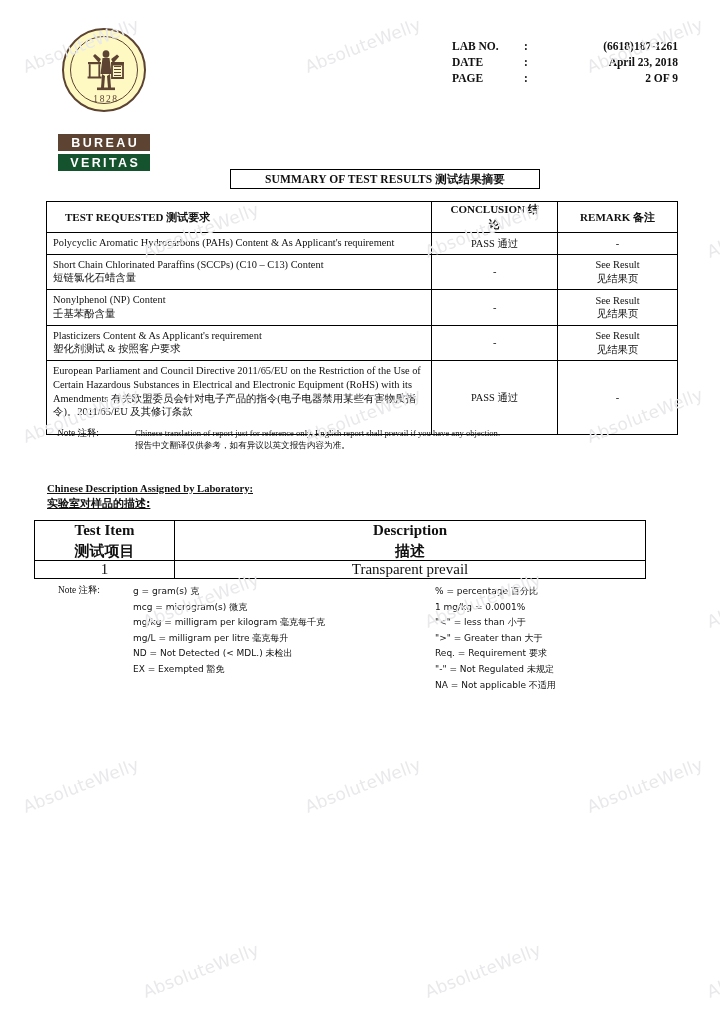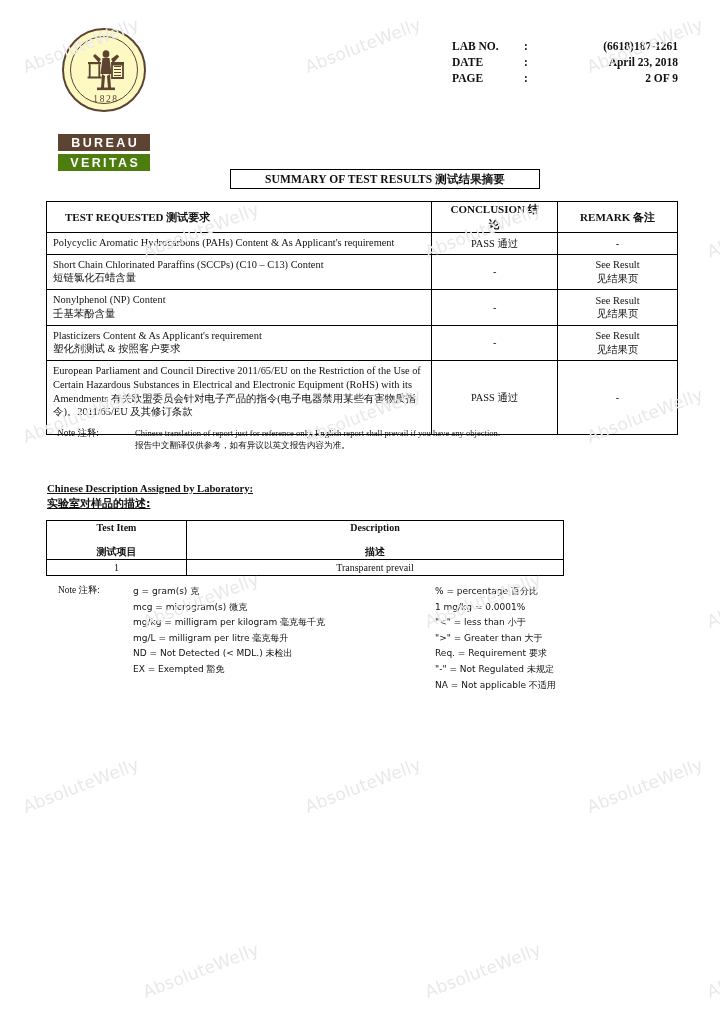--- a/index.html
+++ b/index.html
@@ -75,21 +75,21 @@
     align-items: center;
     justify-content: center;
     color: #ffffff;
     font-family: "Liberation Sans", sans-serif;
     font-weight: 700;
     font-size: 12.5px;
     letter-spacing: 2.4px;
     text-indent: 2.4px;
   }
   .bar-bureau { background: #5c4332; margin-top: 22px; }
-  .bar-veritas { background: #4d7c0f; }
+  .bar-veritas { background: #14532d; }
 
   .header-meta {
     position: absolute;
     left: 452px; top: 40px;
     font-weight: 700;
     font-size: 11.5px;
     font-family: "Liberation Serif", serif;
   }
   .meta-row { display: flex; align-items: baseline; height: 16px; }
   .meta-label { width: 72px; }
@@ -170,36 +170,35 @@
     text-decoration: underline;
     display: inline-block;
   }
   .section-heading .cn {
     font-family: "DejaVu Sans", "Liberation Sans", sans-serif;
     font-size: 11px;
   }
 
   .sample-table {
     position: absolute;
-    left: 46px; top: 520px;
-    width: 518px;
-    font-size: 10px;
+    left: 34px; top: 520px;
+    width: 612px;
+    font-size: 15px;
   }
   .sample-table th, .sample-table td {
     border: 1px solid #000;
     padding: 0;
     text-align: center;
   }
   .sample-table thead th { height: 30px; font-weight: 700; line-height: 1.3; }
   .sample-table tbody td { height: 16px; }
   .st-col1 { width: 140px; }
   .sample-table .cn {
-    font-family: Liberation Mono, monospace;
+    font-family: Liberation Sans, sans-serif;
     display: block;
-    margin-top: 12px;
   }
 
   .legend-block {
     position: absolute;
     left: 58px; top: 584px;
     width: 610px;
     font-size: 9px;
   }
   .legend-label {
     position: absolute; left: 0; top: 0;

